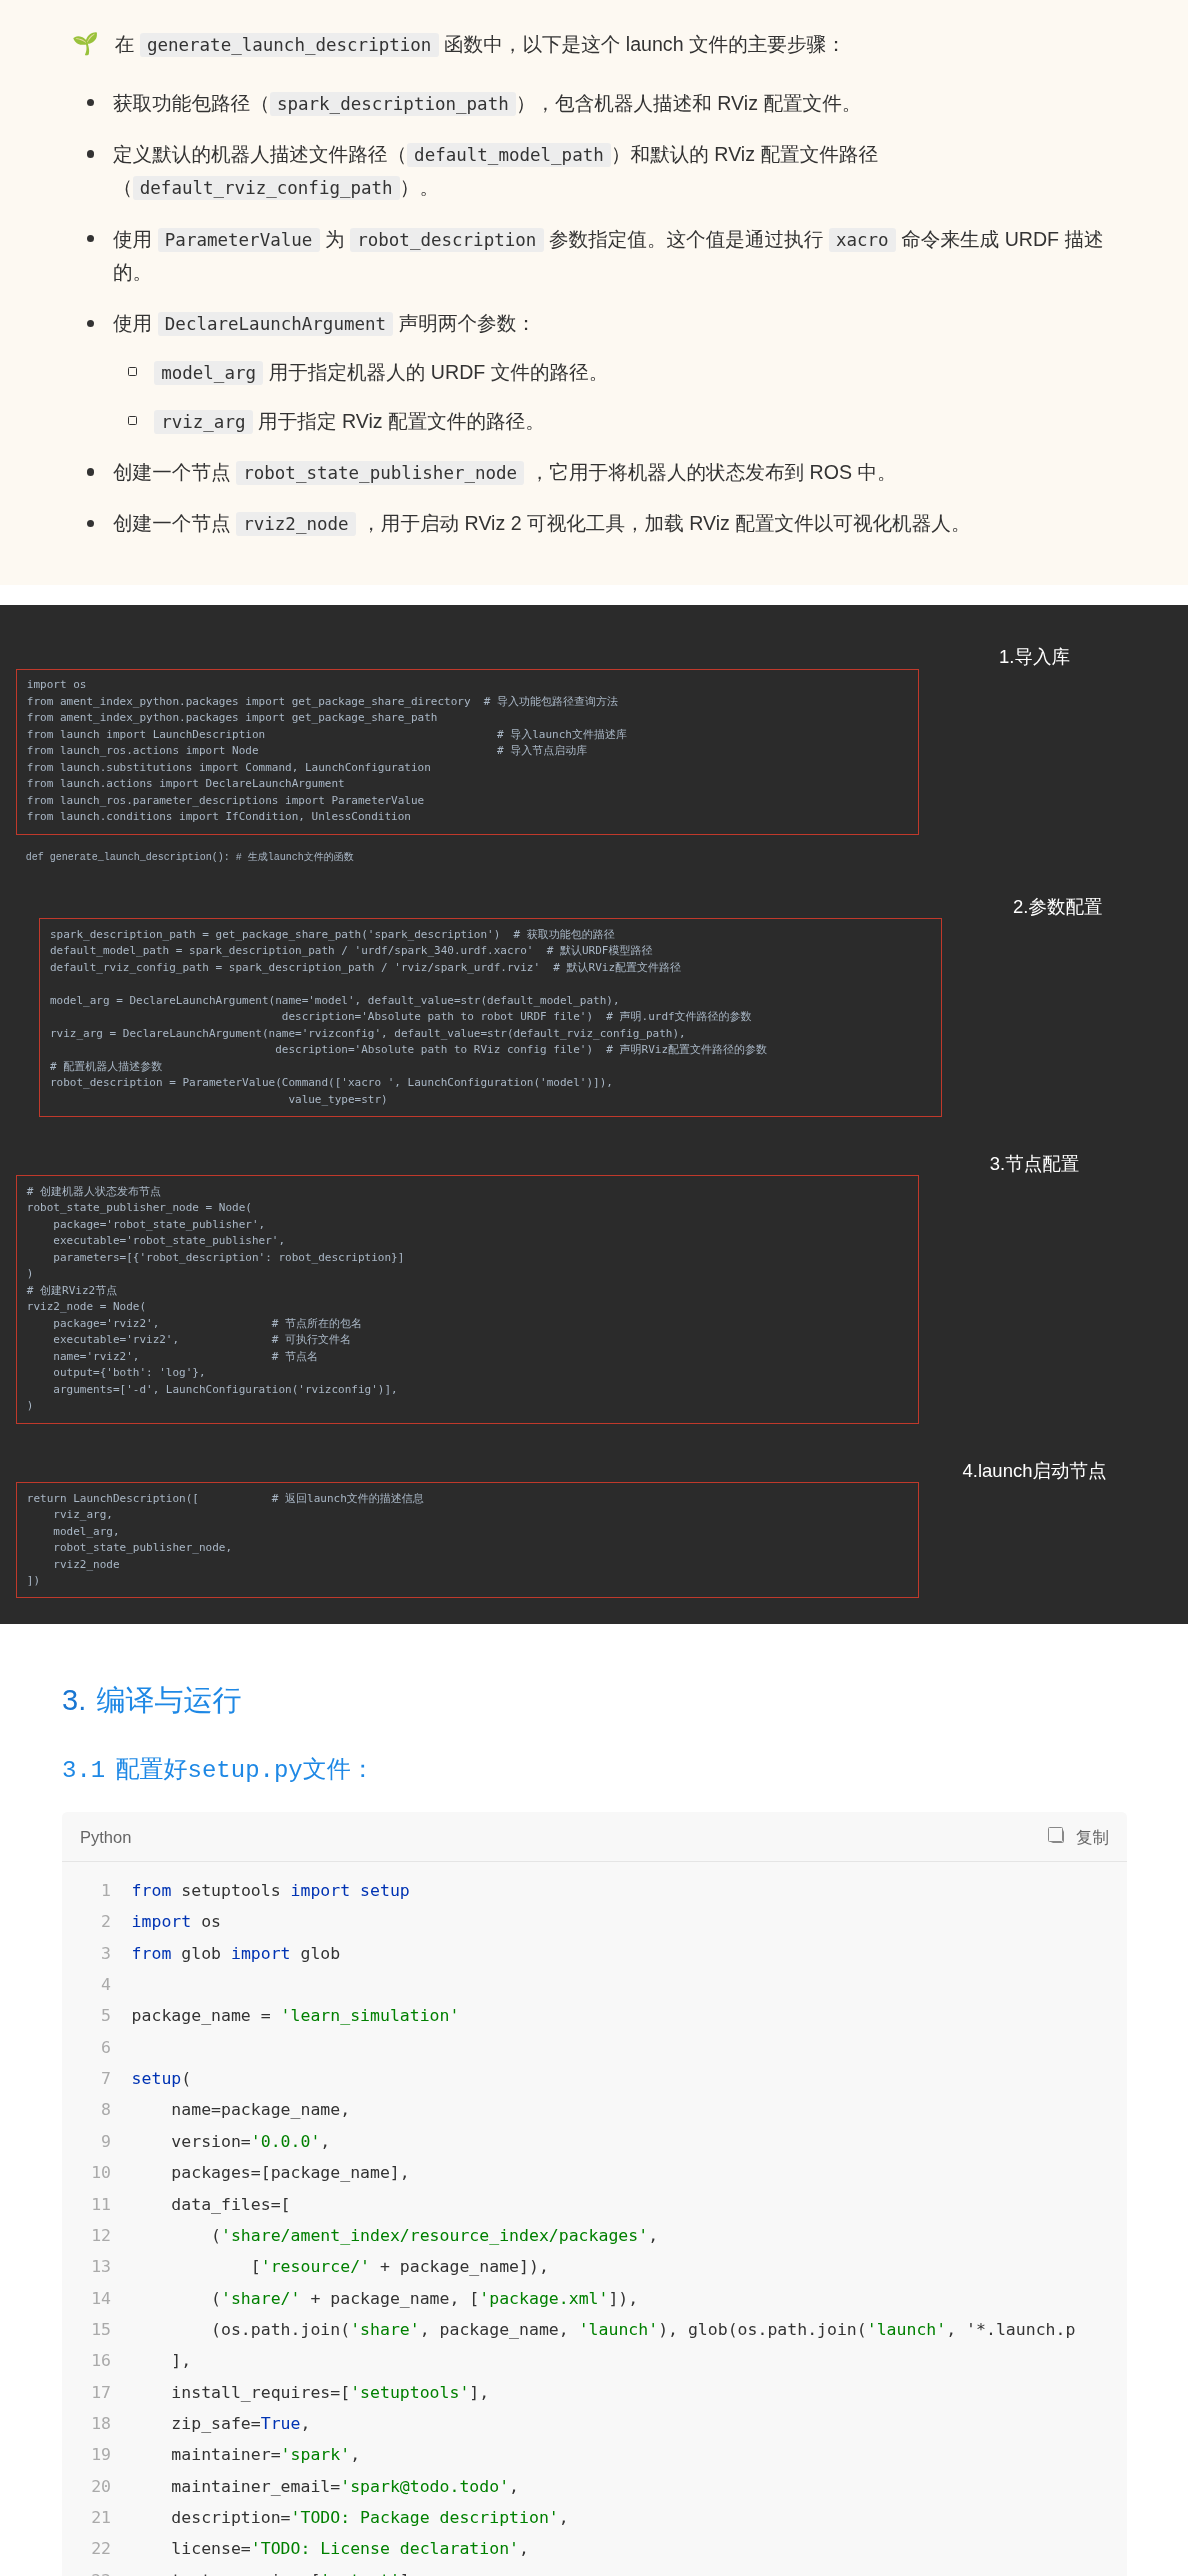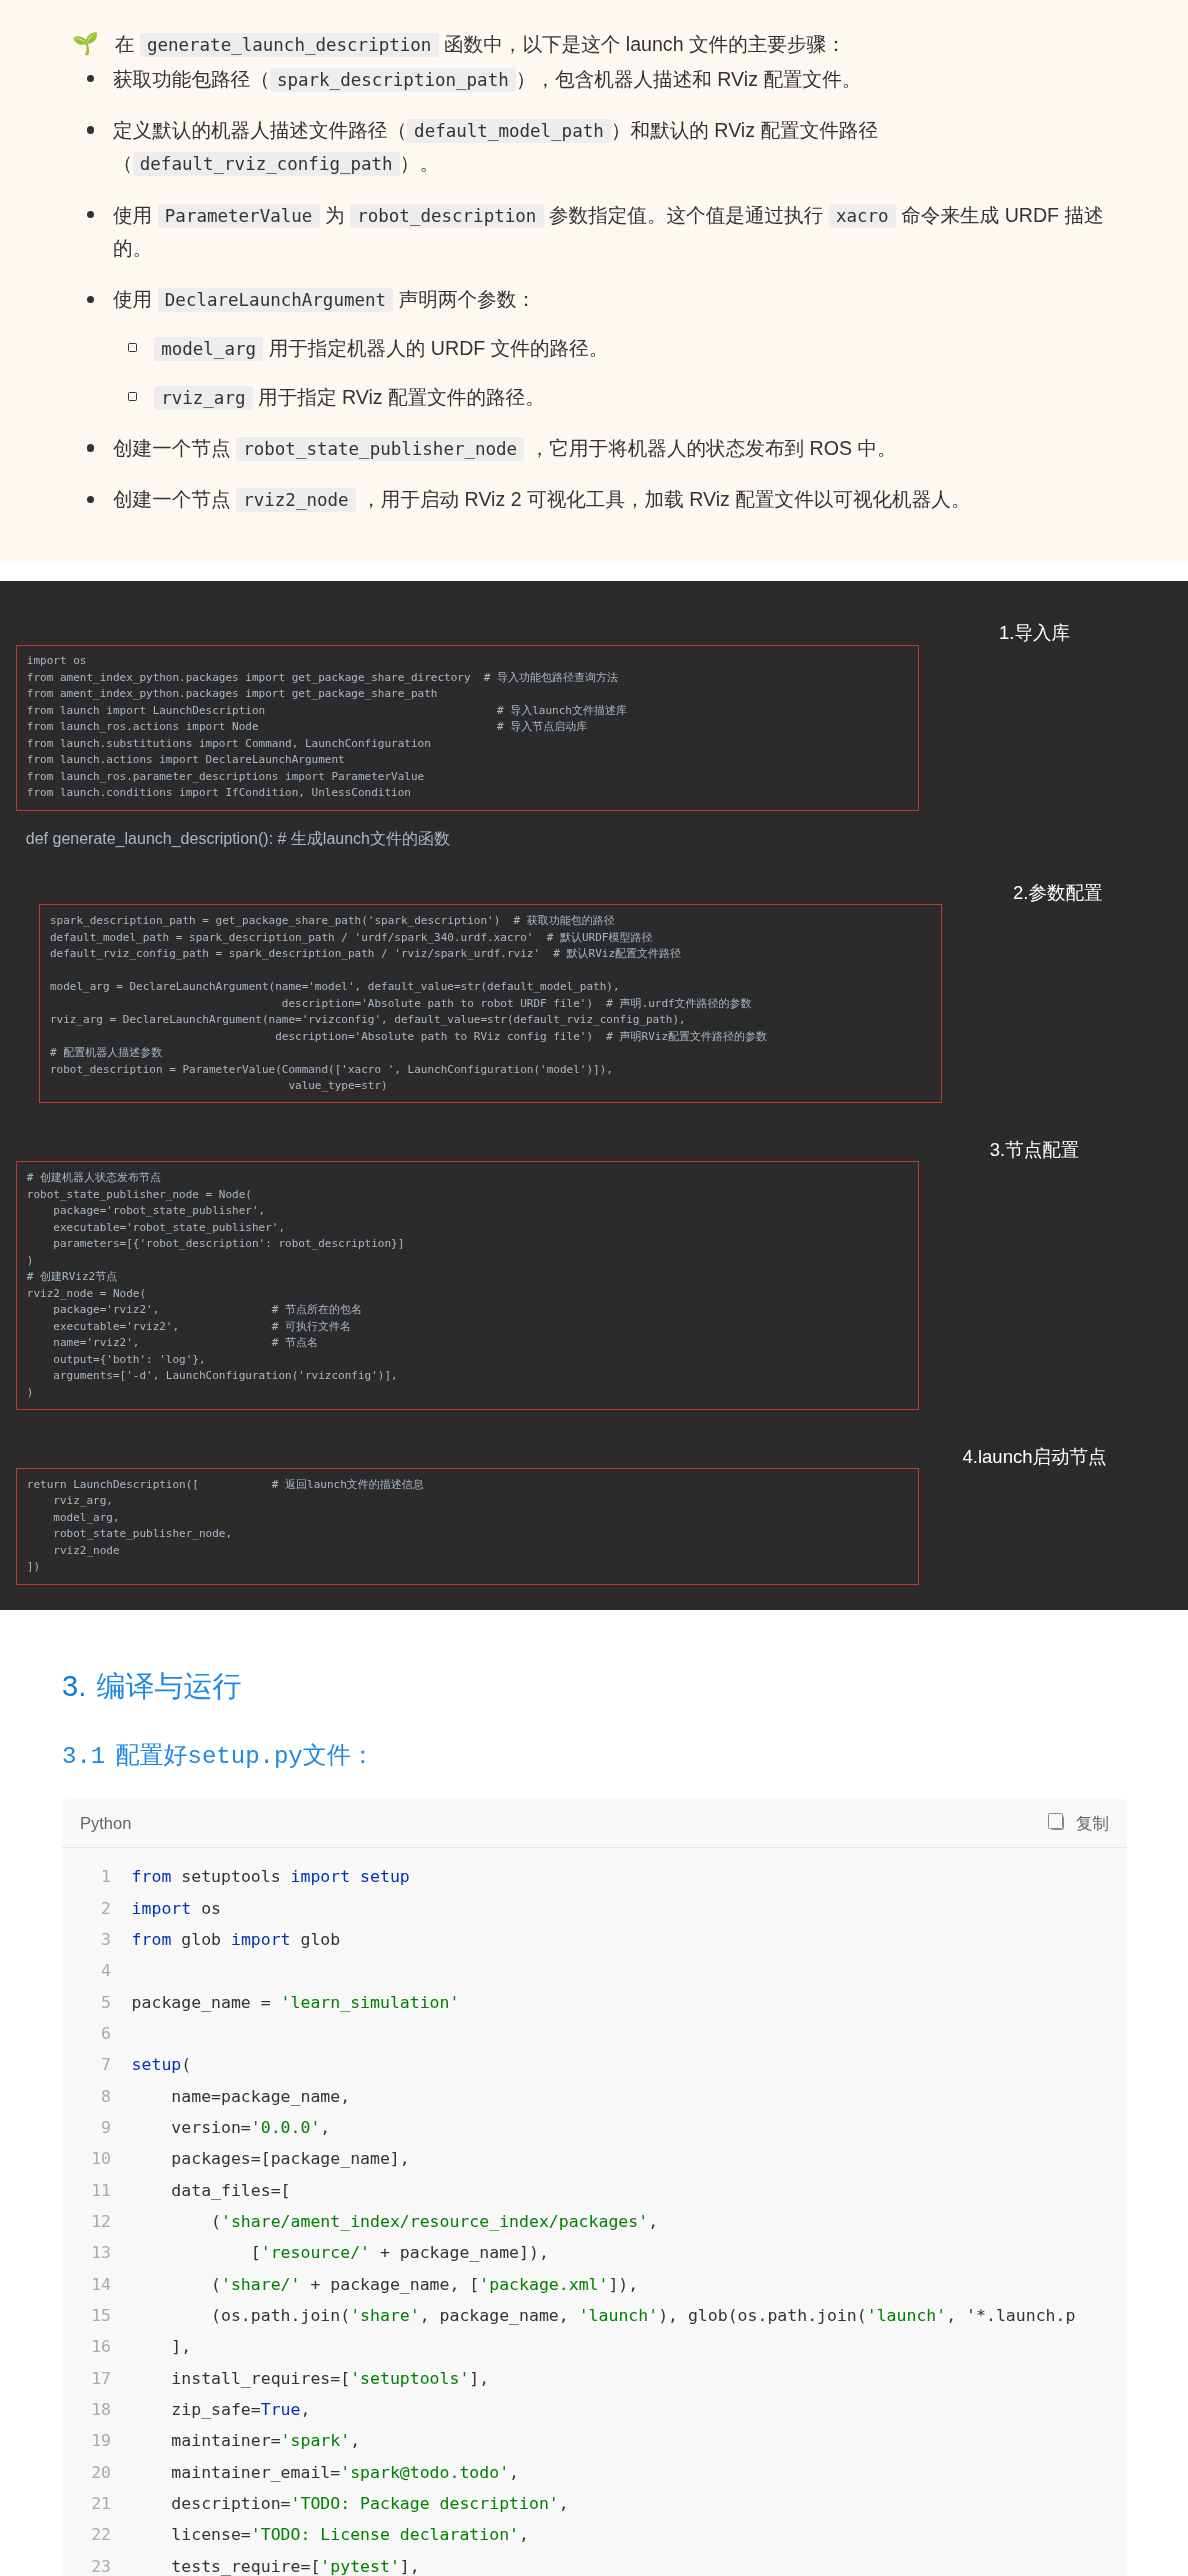--- a/index.html
+++ b/index.html
@@ -1,19 +1,19 @@
 <!DOCTYPE html>
 <html style="font-size:8.2px"><head>
 <meta charset="utf-8">
 <style>
 * { margin: 0; padding: 0; box-sizing: border-box; }
 body { font-family: -apple-system, BlinkMacSystemFont, "Segoe UI", Arial, sans-serif; background: #fff; color: #333; width: 1189px; font-size: 19.6px; line-height: 1.7; }
 .seedling { color: #4caf50; font-size: 21.6px; margin-right: 10.3px; }
 .intro-box { background: #fdf9f2; padding: 26px 52px 26px 72px; }
-.intro-line { margin-bottom: 0; }
+.intro-line { margin-bottom: 24px; }
 .bullet-list { list-style: none; padding-left: 41px; }
 .bullet-list > li { position: relative; margin-bottom: 18px; }
 .bullet-list > li::before { content: ''; position: absolute; left: -26px; top: 12.4px; width: 7.2px; height: 7.2px; background: #333; border-radius: 50%; }
 .sub-list { list-style: none; padding-left: 41px; margin-top: 15.5px; }
 .sub-list > li { position: relative; margin-bottom: 15.5px; }
 .sub-list > li::before { content: ''; position: absolute; left: -26px; top: 11.3px; width: 7.2px; height: 7.2px; border: 1px solid #333; border-radius: 1.5px; }
 .code-inline { background: #ededed; padding: 2.1px 7.2px; border-radius: 3.1px; font-family: Consolas, Monaco, monospace; font-size: 17.5px; color: #333; }
 .dark-img-block { background: #2b2b2b; padding: 15.5px; margin: 20.6px 0; position: relative; }
 .dark-left { border: 1px solid #c0392b; padding: 7.7px 10.3px; margin-bottom: 10.3px; font-family: Consolas, Monaco, monospace; font-size: 11px; line-height: 1.5; color: #a9b7c6; display: inline-block; width: 78%; vertical-align: top; margin-top: 48px; }
 .dark-right { display: inline-block; width: 20%; vertical-align: top; color: #fff; font-size: 18.5px; text-align: center; padding-top: 20.6px; }
@@ -74,21 +74,21 @@
 from ament_index_python.packages import get_package_share_directory  # 导入功能包路径查询方法
 from ament_index_python.packages import get_package_share_path
 from launch import LaunchDescription                                   # 导入launch文件描述库
 from launch_ros.actions import Node                                    # 导入节点启动库
 from launch.substitutions import Command, LaunchConfiguration
 from launch.actions import DeclareLaunchArgument
 from launch_ros.parameter_descriptions import ParameterValue
 from launch.conditions import IfCondition, UnlessCondition</pre>
     <div class="dark-right">1.导入库</div>
   </div>
-  <div style="color:#a9b7c6;font-family:Liberation Sans, sans-serif;font-size:16px;padding:4.1px 10.3px;">def generate_launch_description():      # 生成launch文件的函数</div>
+  <div style="color:#a9b7c6;font-family:Liberation Mono, monospace;font-size:10px;padding:4.1px 10.3px;">def generate_launch_description():      # 生成launch文件的函数</div>
   <div style="display:flex;align-items:flex-start;justify-content:flex-end;">
     <pre class="dark-left">spark_description_path = get_package_share_path('spark_description')  # 获取功能包的路径
 default_model_path = spark_description_path / 'urdf/spark_340.urdf.xacro'  # 默认URDF模型路径
 default_rviz_config_path = spark_description_path / 'rviz/spark_urdf.rviz'  # 默认RViz配置文件路径
 
 model_arg = DeclareLaunchArgument(name='model', default_value=str(default_model_path),
                                    description='Absolute path to robot URDF file')  # 声明.urdf文件路径的参数
 rviz_arg = DeclareLaunchArgument(name='rvizconfig', default_value=str(default_rviz_config_path),
                                   description='Absolute path to RViz config file')  # 声明RViz配置文件路径的参数
 # 配置机器人描述参数

